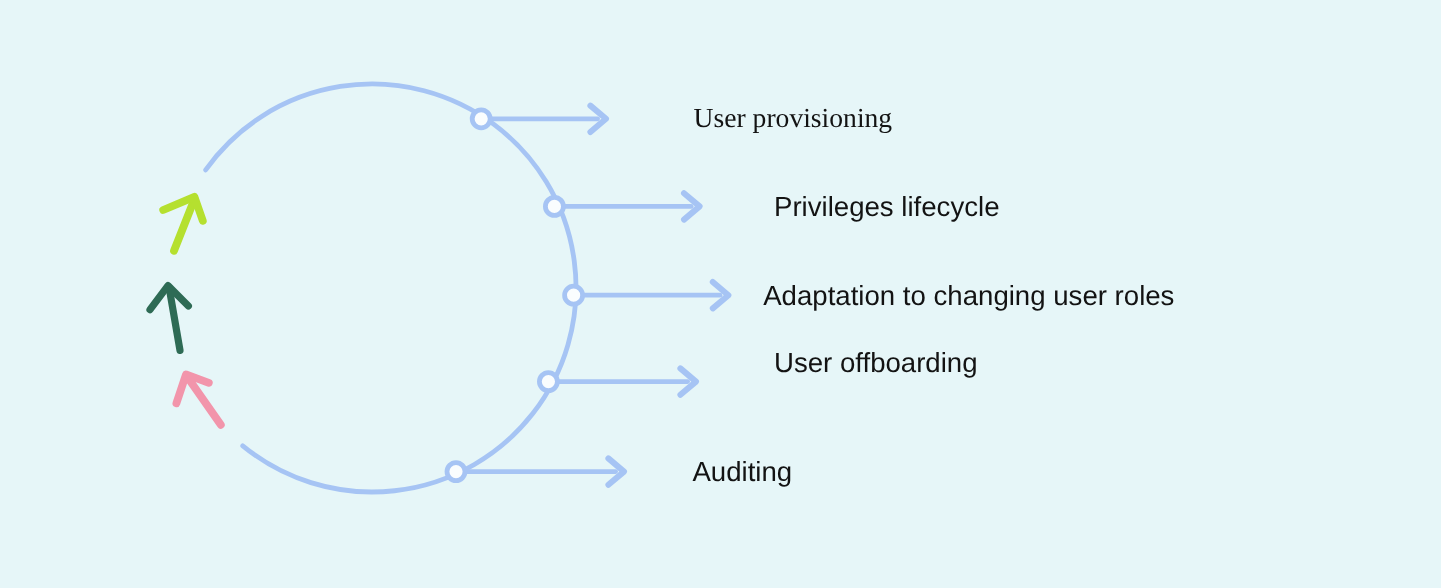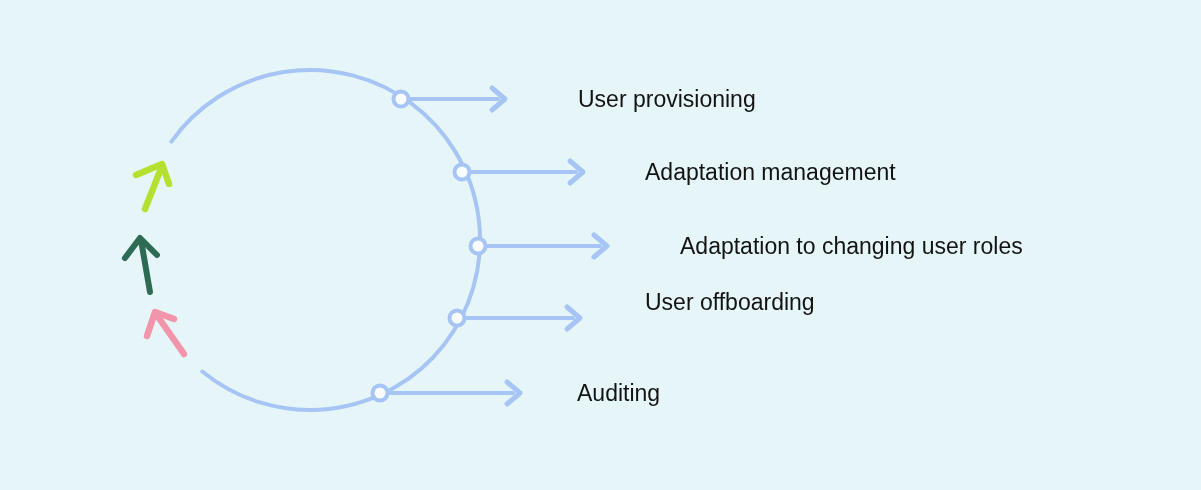--- a/index.html
+++ b/index.html
@@ -44,23 +44,23 @@
   }
   .title span{display:block;}
   .stage-label{
     position:absolute;
     color:var(--label-text);
     font-size:23px;
     font-weight:500;
     line-height:28px;
     white-space:nowrap;
   }
-  .stage-label.s0{left:578px;top:85px;}
+  .stage-label.s0{left:578px;top:85px;font-family:Liberation Serif, serif;}
   .stage-label.s1{left:645px;top:158px;}
-  .stage-label.s2{left:680px;top:232px;text-align:center;}
+  .stage-label.s2{left:636px;top:232px;text-align:center;}
   .stage-label.s3{left:645px;top:288px;}
   .stage-label.s4{left:577px;top:379px;}
 </style>
 </head>
 <body>
 
 <div class="canvas">
 
   <svg class="diagram-svg" viewBox="0 0 1201 490">
 
@@ -108,18 +108,18 @@
     <g stroke="var(--arrow-pink)" stroke-width="6.5" stroke-linecap="round" stroke-linejoin="round" fill="none">
       <path d="M 156 314 L 184 354"></path>
       <path d="M 147 336 L 155 312 L 174 319"></path>
     </g>
   </svg>
 
   <div class="title">
   </div>
 
   <div class="stage-label s0">User provisioning</div>
-  <div class="stage-label s1">Adaptation management</div>
+  <div class="stage-label s1">Privileges lifecycle</div>
   <div class="stage-label s2">Adaptation to changing user roles</div>
   <div class="stage-label s3">User offboarding</div>
   <div class="stage-label s4">Auditing</div>
 
 </div>
 
 </body></html>

